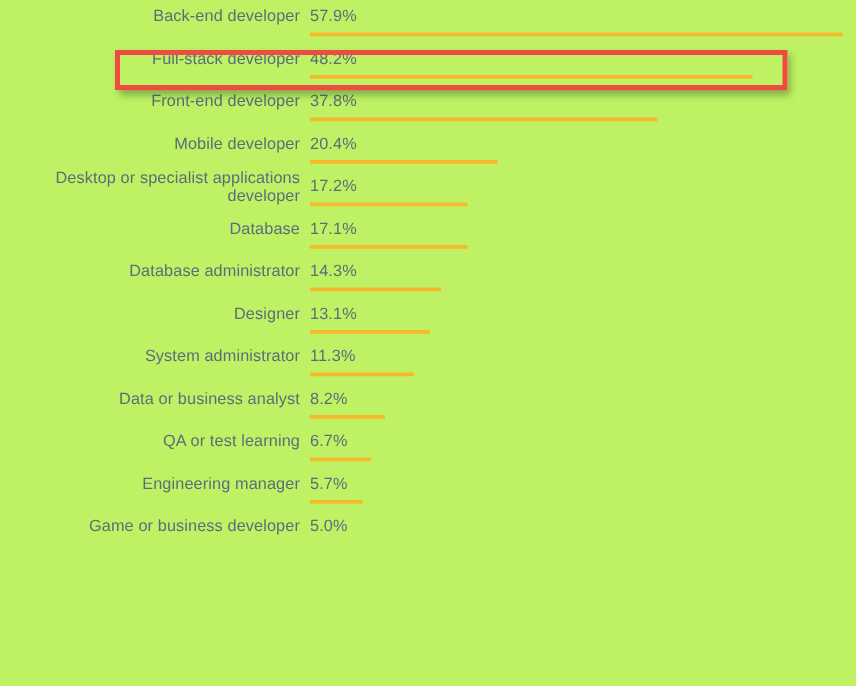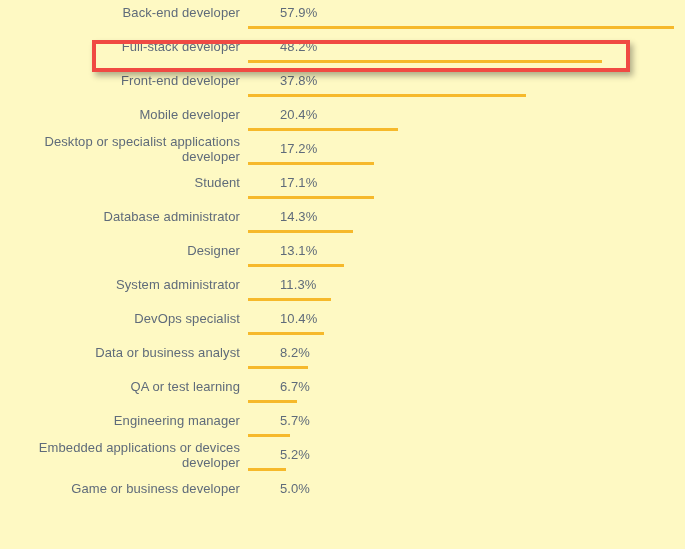--- a/index.html
+++ b/index.html
@@ -60,21 +60,20 @@
 
   .row-value {
     position: absolute;
     left: 248px;
     top: 5px;
     color: #5f6b7a;
     font-size: 13px;
     line-height: 15px;
     letter-spacing: 0.1px;
     white-space: nowrap;
-    margin-left: 32px;
   }
 
   .row-bar {
     position: absolute;
     left: 248px;
     top: 26px;
     height: 3px;
     background: #f6b92b;
   }
 
@@ -97,21 +96,21 @@
     left: -4px;
     top: -4px;
     right: -4px;
     bottom: -4px;
     border: 0;
   }
 </style>
 </head>
 <body>
 
-<div id="chart-root" style="background: #fef9c3;">
+<div id="chart-root" style="background: #bef264;">
 
   <div class="rows-wrap" id="rows-wrap">
       <div class="row" style="height: 34px;">
         <div class="row-label single">Back-end developer</div>
         <div class="row-value">57.9%</div>
         <div class="row-bar" style="width: 426px; background: rgb(246, 185, 43);"></div>
       </div>
       <div class="row" style="height: 34px; text-decoration: underline;">
         <div class="row-label single">Full-stack developer</div>
         <div class="row-value">48.2%</div>
@@ -126,65 +125,55 @@
         <div class="row-label single">Mobile developer</div>
         <div class="row-value">20.4%</div>
         <div class="row-bar" style="width: 150px; background: rgb(246, 185, 43);"></div>
       </div>
       <div class="row" style="height: 34px;">
         <div class="row-label double">Desktop or specialist applications developer</div>
         <div class="row-value">17.2%</div>
         <div class="row-bar" style="width: 126px; background: rgb(246, 185, 43);"></div>
       </div>
       <div class="row" style="height: 34px;">
-        <div class="row-label single">Student</div>
+        <div class="row-label single">Database</div>
         <div class="row-value">17.1%</div>
         <div class="row-bar" style="width: 126px; background: rgb(246, 185, 43);"></div>
       </div>
       <div class="row" style="height: 34px;">
         <div class="row-label single">Database administrator</div>
         <div class="row-value">14.3%</div>
         <div class="row-bar" style="width: 105px; background: rgb(246, 185, 43);"></div>
       </div>
       <div class="row" style="height: 34px;">
         <div class="row-label single">Designer</div>
         <div class="row-value">13.1%</div>
         <div class="row-bar" style="width: 96px; background: rgb(246, 185, 43);"></div>
       </div>
       <div class="row" style="height: 34px;">
         <div class="row-label single">System administrator</div>
         <div class="row-value">11.3%</div>
         <div class="row-bar" style="width: 83px; background: rgb(246, 185, 43);"></div>
       </div>
       <div class="row" style="height: 34px;">
-        <div class="row-label single">DevOps specialist</div>
-        <div class="row-value">10.4%</div>
-        <div class="row-bar" style="width: 76px; background: rgb(246, 185, 43);"></div>
-      </div>
-      <div class="row" style="height: 34px;">
         <div class="row-label single">Data or business analyst</div>
         <div class="row-value">8.2%</div>
         <div class="row-bar" style="width: 60px; background: rgb(246, 185, 43);"></div>
       </div>
       <div class="row" style="height: 34px;">
         <div class="row-label single">QA or test learning</div>
         <div class="row-value">6.7%</div>
         <div class="row-bar" style="width: 49px; background: rgb(246, 185, 43);"></div>
       </div>
       <div class="row" style="height: 34px;">
         <div class="row-label single">Engineering manager</div>
         <div class="row-value">5.7%</div>
         <div class="row-bar" style="width: 42px; background: rgb(246, 185, 43);"></div>
       </div>
       <div class="row" style="height: 34px;">
-        <div class="row-label double">Embedded applications or devices developer</div>
-        <div class="row-value">5.2%</div>
-        <div class="row-bar" style="width: 38px; background: rgb(246, 185, 43);"></div>
-      </div>
-      <div class="row" style="height: 34px;">
         <div class="row-label single">Game or business developer</div>
         <div class="row-value">5.0%</div>
       </div>
     </div>
 
   <div id="highlight-box" style="border-color: rgb(240, 74, 67);"></div>
 
 </div>
 
 </body></html>

